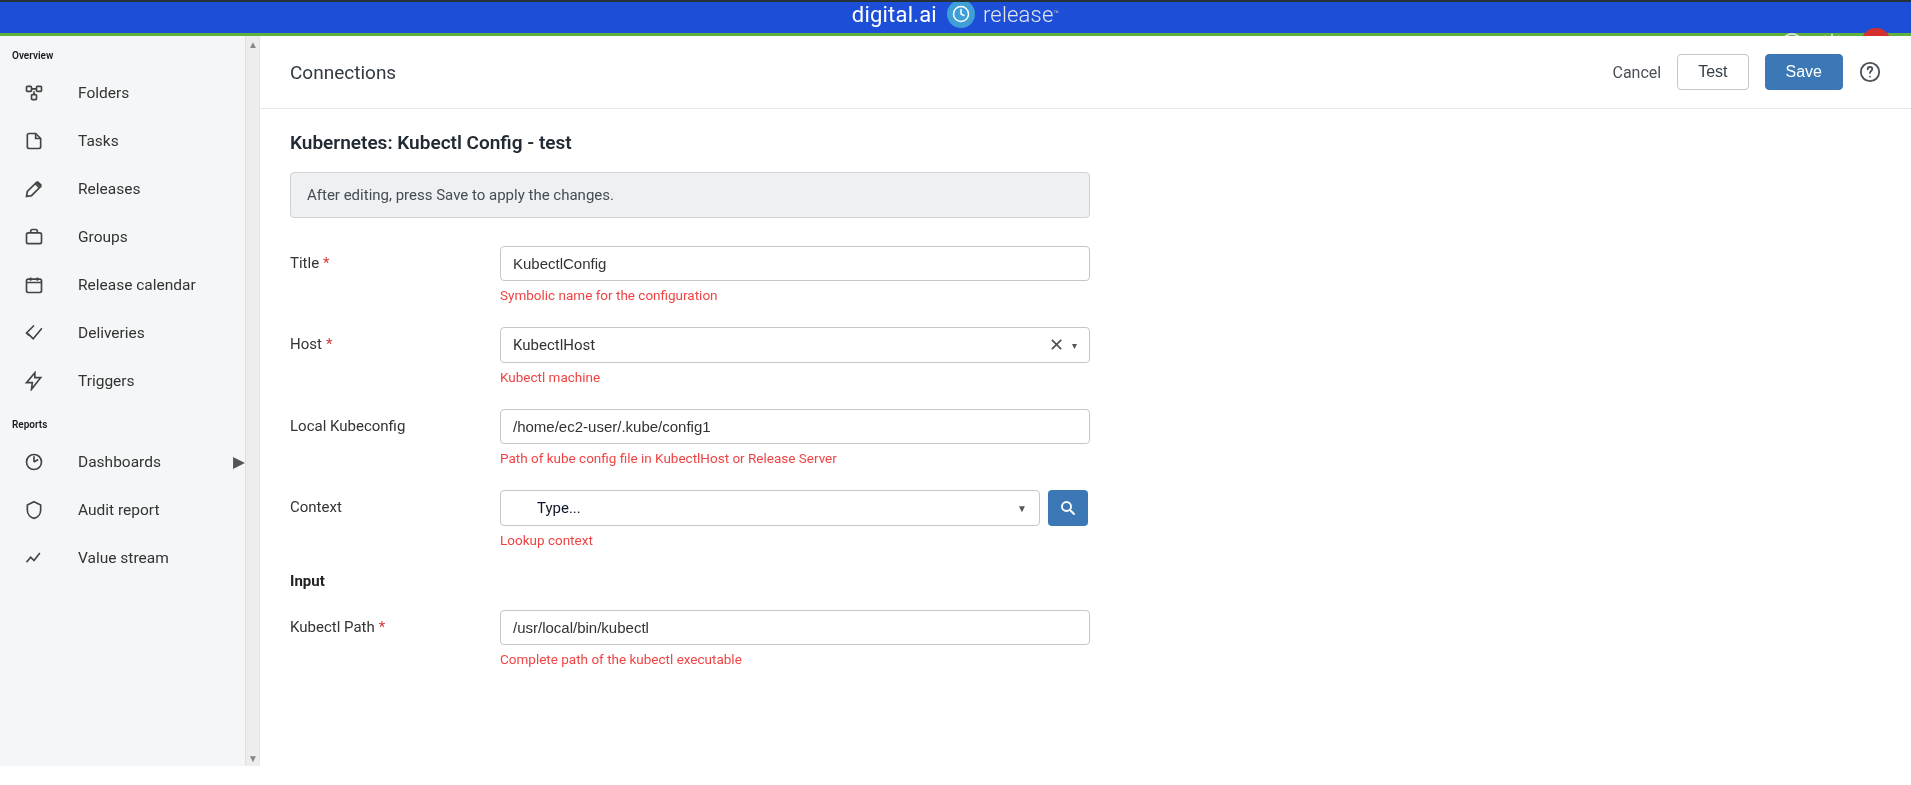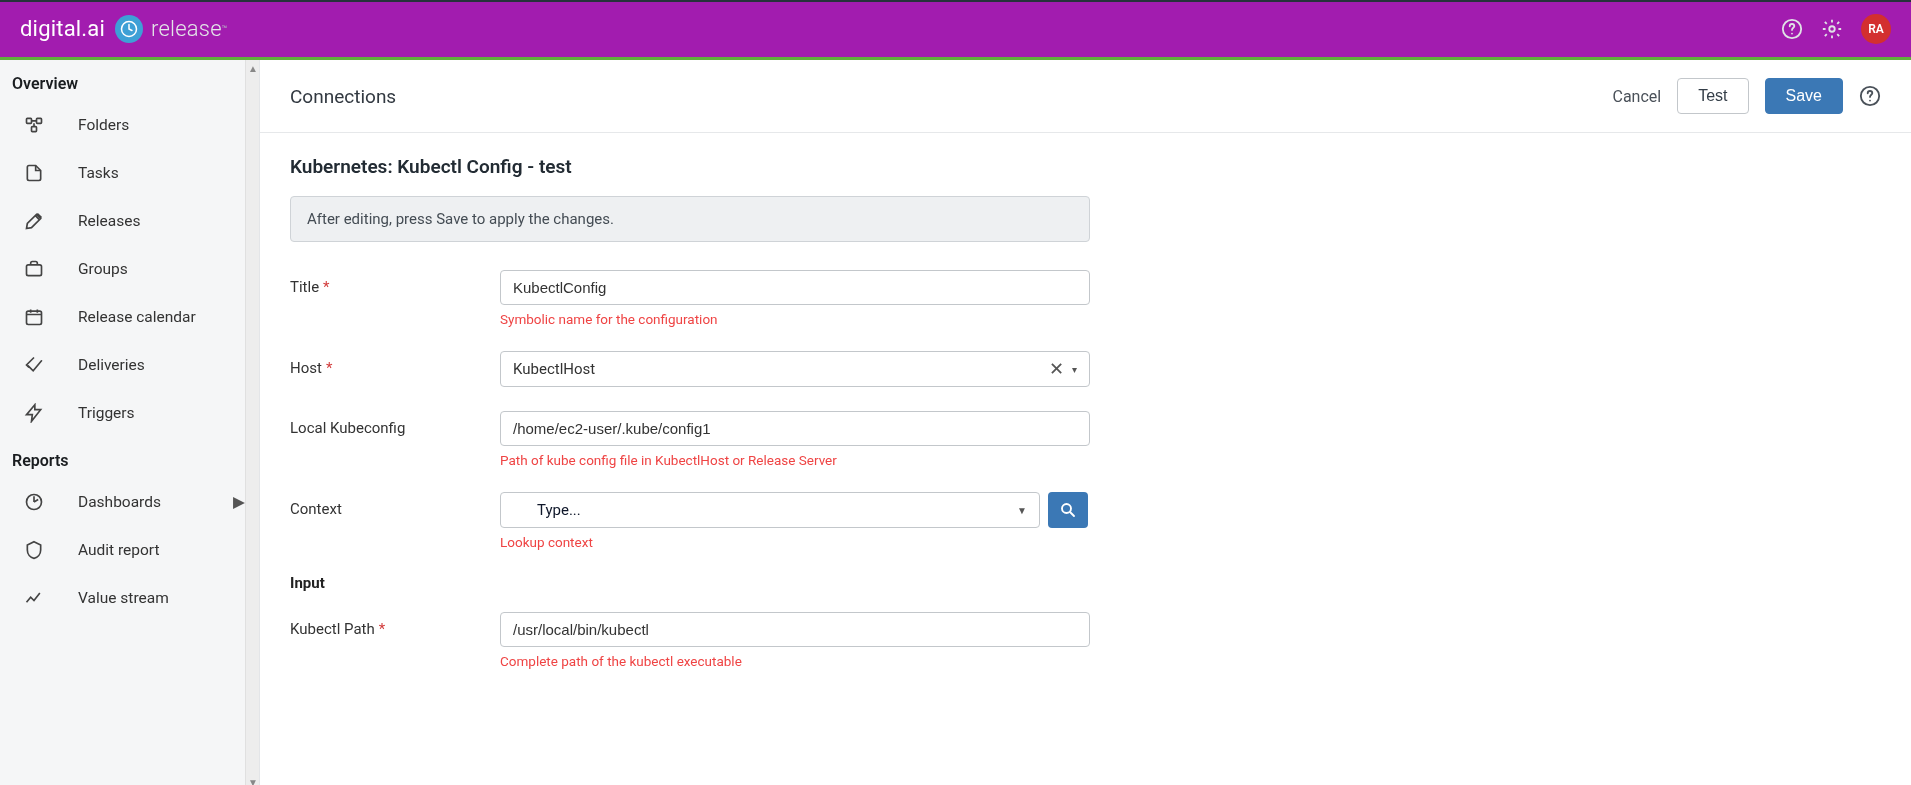--- a/index.html
+++ b/index.html
@@ -5,27 +5,28 @@
   * { box-sizing: border-box; margin: 0; padding: 0; }
   body {
     font-family: -apple-system, BlinkMacSystemFont, "Segoe UI", Roboto, Helvetica, Arial, sans-serif;
     background: #fff;
     color: #333;
     width: 1911px;
     height: 785px;
     overflow: hidden;
   }
   .top-bar {
-    height: 60px;
-    background: #a21caf;
+    height: 36px;
+    background: #1d4ed8;
     display: flex;
     align-items: center;
     padding: 0 20px;
     border-bottom: 3px solid #5fb03c;
     position: relative;
+    flex-direction: column;
   }
   .top-bar-border {
     position: absolute;
     top: 0;
     left: 0;
     right: 0;
     height: 2px;
     background: #26323a;
   }
   .brand {
@@ -97,21 +98,21 @@
     position: relative;
     padding-top: 0;
   }
   .sidebar-scroll {
     height: 100%;
     overflow: hidden;
   }
   .sidebar-section {
     padding: 14px 12px 8px 12px;
     font-weight: 600;
-    font-size: 16px;
+    font-size: 10px;
     color: #1a1d20;
   }
   .side-item {
     display: flex;
     align-items: center;
     padding: 14px 14px 14px 24px;
     font-size: 15.5px;
     color: #333;
     cursor: pointer;
     gap: 34px;
@@ -469,20 +470,21 @@
           <span>Host</span><span class="req">*</span>
         </div>
         <div class="form-field">
           <div class="form-select">
             <span>KubectlHost</span>
             <span class="select-controls">
               <span class="select-clear">✕</span>
               <span class="select-caret">▾</span>
             </span>
           </div>
+          <div class="help-text">Kubectl machine</div>
         </div>
       </div>
 
       <div class="form-row">
         <div class="form-label">
           <span>Local Kubeconfig</span>
         </div>
         <div class="form-field">
           <input class="form-input" value="/home/ec2-user/.kube/config1" style="">
           <div class="help-text">Path of kube config file in KubectlHost or Release Server</div>

